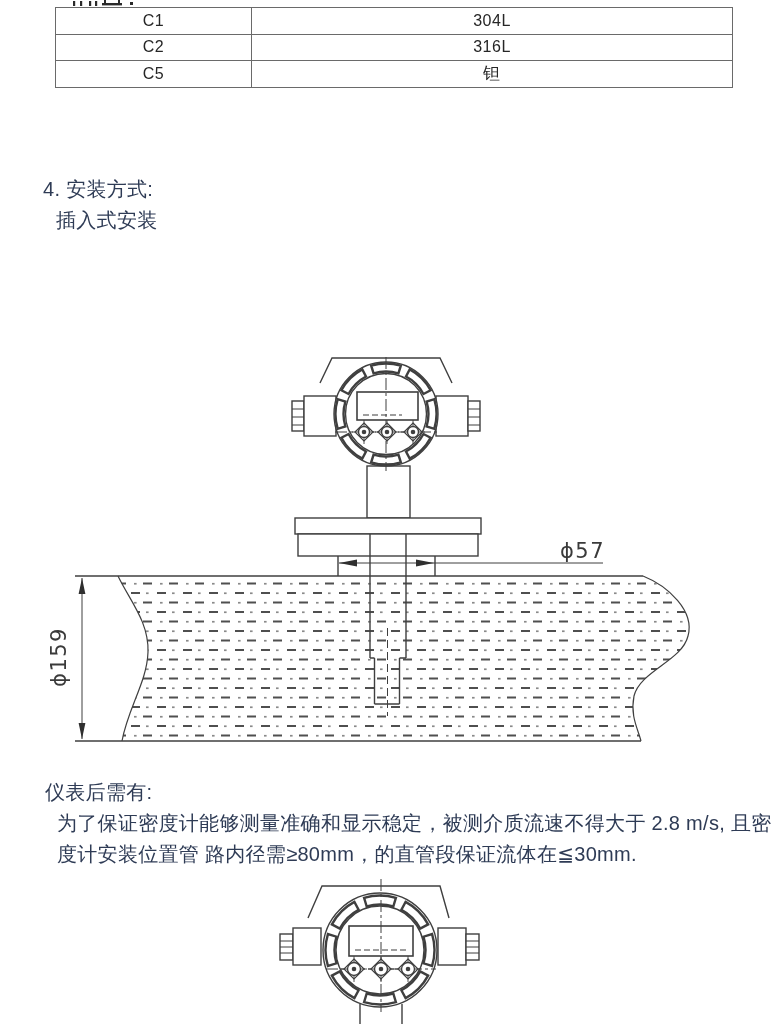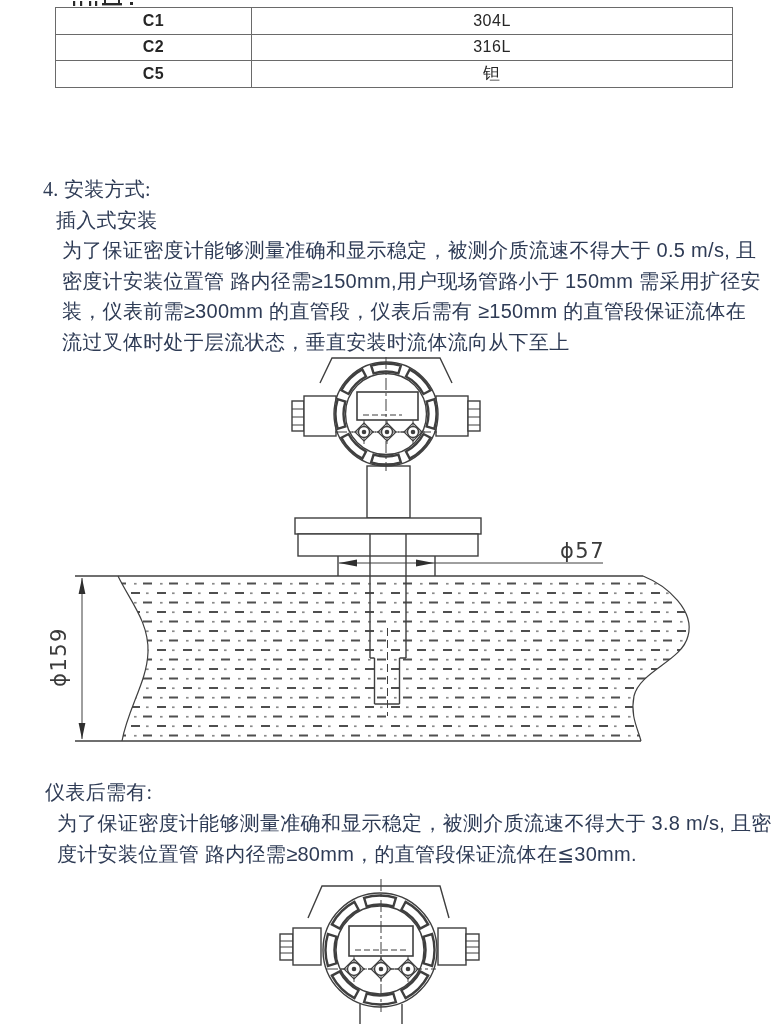--- a/index.html
+++ b/index.html
@@ -2,24 +2,24 @@
 <html><head>
 <meta charset="utf-8">
 <style>
   html,body{margin:0;padding:0;background:#fff;}
   .page{position:relative;width:773px;height:1024px;background:#ffffff;overflow:hidden;
         font-family:"Liberation Sans","DejaVu Sans",sans-serif;}
   
   .materials{position:absolute;left:55px;top:7px;width:678px;border-collapse:collapse;}
   .materials td{border:1.5px solid #6a6a6a;height:25.5px;text-align:center;vertical-align:middle;
         color:#262626;font-size:16px;font-weight:500;letter-spacing:0.5px;padding:0;}
-  .materials td.code{width:195px;font-weight:bold;}
+  .materials td.code{width:195px;}
   .materials td.cjk{font-size:17px;letter-spacing:1px;}
   
-  .txt{position:absolute;color:#2e3b55;font-size:20px;white-space:pre;letter-spacing:0.3px;font-family:Liberation Serif, serif;}
+  .txt{position:absolute;color:#2e3b55;font-size:20px;white-space:pre;letter-spacing:0.3px;}
   .para{position:absolute;color:#2e3b55;font-size:20px;letter-spacing:0.3px;}
   .para div{height:30.6px;white-space:pre;}
   
   .diag{position:absolute;left:0;}
   .dimtxt{font-family:"DejaVu Sans",sans-serif;font-size:21px;fill:#3a3a3a;letter-spacing:1.5px;}
 </style>
 </head>
 <body>
 
 <div class="page">
@@ -49,26 +49,20 @@
       </tr>
       <tr>
         <td class="code">C5</td>
         <td class="cjk">钽</td>
       </tr>
     </tbody>
   </table>
 
   <div class="txt" style="top:176px;left:43px">4. 安装方式:</div>
   <div class="txt" style="top:207px;left:56px">插入式安装</div>
-  <div class="para" style="top:237px;left:62px">
-    <div>为了保证密度计能够测量准确和显示稳定，被测介质流速不得大于 0.5 m/s, 且</div>
-    <div>密度计安装位置管 路内径需≥150mm,用户现场管路小于 150mm 需采用扩径安</div>
-    <div>装，仪表前需≥300mm 的直管段，仪表后需有 ≥150mm 的直管段保证流体在</div>
-    <div>流过叉体时处于层流状态，垂直安装时流体流向从下至上</div>
-  </div>
 
   <svg class="diag" style="top:350px" width="773" height="405" viewBox="0 350 773 405">
     <defs>
       <pattern id="hatch" width="26" height="19" patternUnits="userSpaceOnUse">
         <rect width="26" height="19" fill="#ffffff"></rect>
         <rect x="1" y="3" width="9" height="2" fill="#4f4f4f"></rect>
         <rect x="16" y="3.4" width="2.6" height="1.7" fill="#8a8a8a"></rect>
         <rect x="13" y="12.5" width="9" height="2" fill="#4f4f4f"></rect>
         <rect x="4" y="12.9" width="2.6" height="1.7" fill="#8a8a8a"></rect>
       </pattern>
@@ -145,21 +139,21 @@
         <polygon points="82,578 78.6,594 85.4,594" fill="#2f2f2f" stroke="none"></polygon>
         <polygon points="82,739 78.6,723 85.4,723" fill="#2f2f2f" stroke="none"></polygon>
       </g>
     </g>
     <text class="dimtxt" x="560" y="558">ϕ57</text>
     <text class="dimtxt" x="66" y="657" text-anchor="middle" transform="rotate(-90 66 657)">ϕ159</text>
   </svg>
 
   <div class="txt" style="top:779px;left:45px">仪表后需有:</div>
   <div class="para" style="top:810px;left:57px">
-    <div>为了保证密度计能够测量准确和显示稳定，被测介质流速不得大于 3.8 m/s, 且密</div>
+    <div>为了保证密度计能够测量准确和显示稳定，被测介质流速不得大于 2.8 m/s, 且密</div>
     <div>度计安装位置管 路内径需≥80mm，的直管段保证流体在≦30mm.</div>
   </div>
 
   <svg class="diag" style="top:875px" width="773" height="149" viewBox="0 875 773 149">
     <g stroke="#3f3f3f" stroke-width="1.4" fill="none">
       <path d="M308,918 L322,886 L440,886 L449,918" fill="#fff"></path>
       <g>
         <rect x="280" y="934" width="13" height="26" fill="#fff"></rect>
         <path d="M280,941 H293 M280,947 H293 M280,953 H293" stroke-width="1"></path>
         <rect x="293" y="928" width="28" height="37" fill="#fff"></rect>

